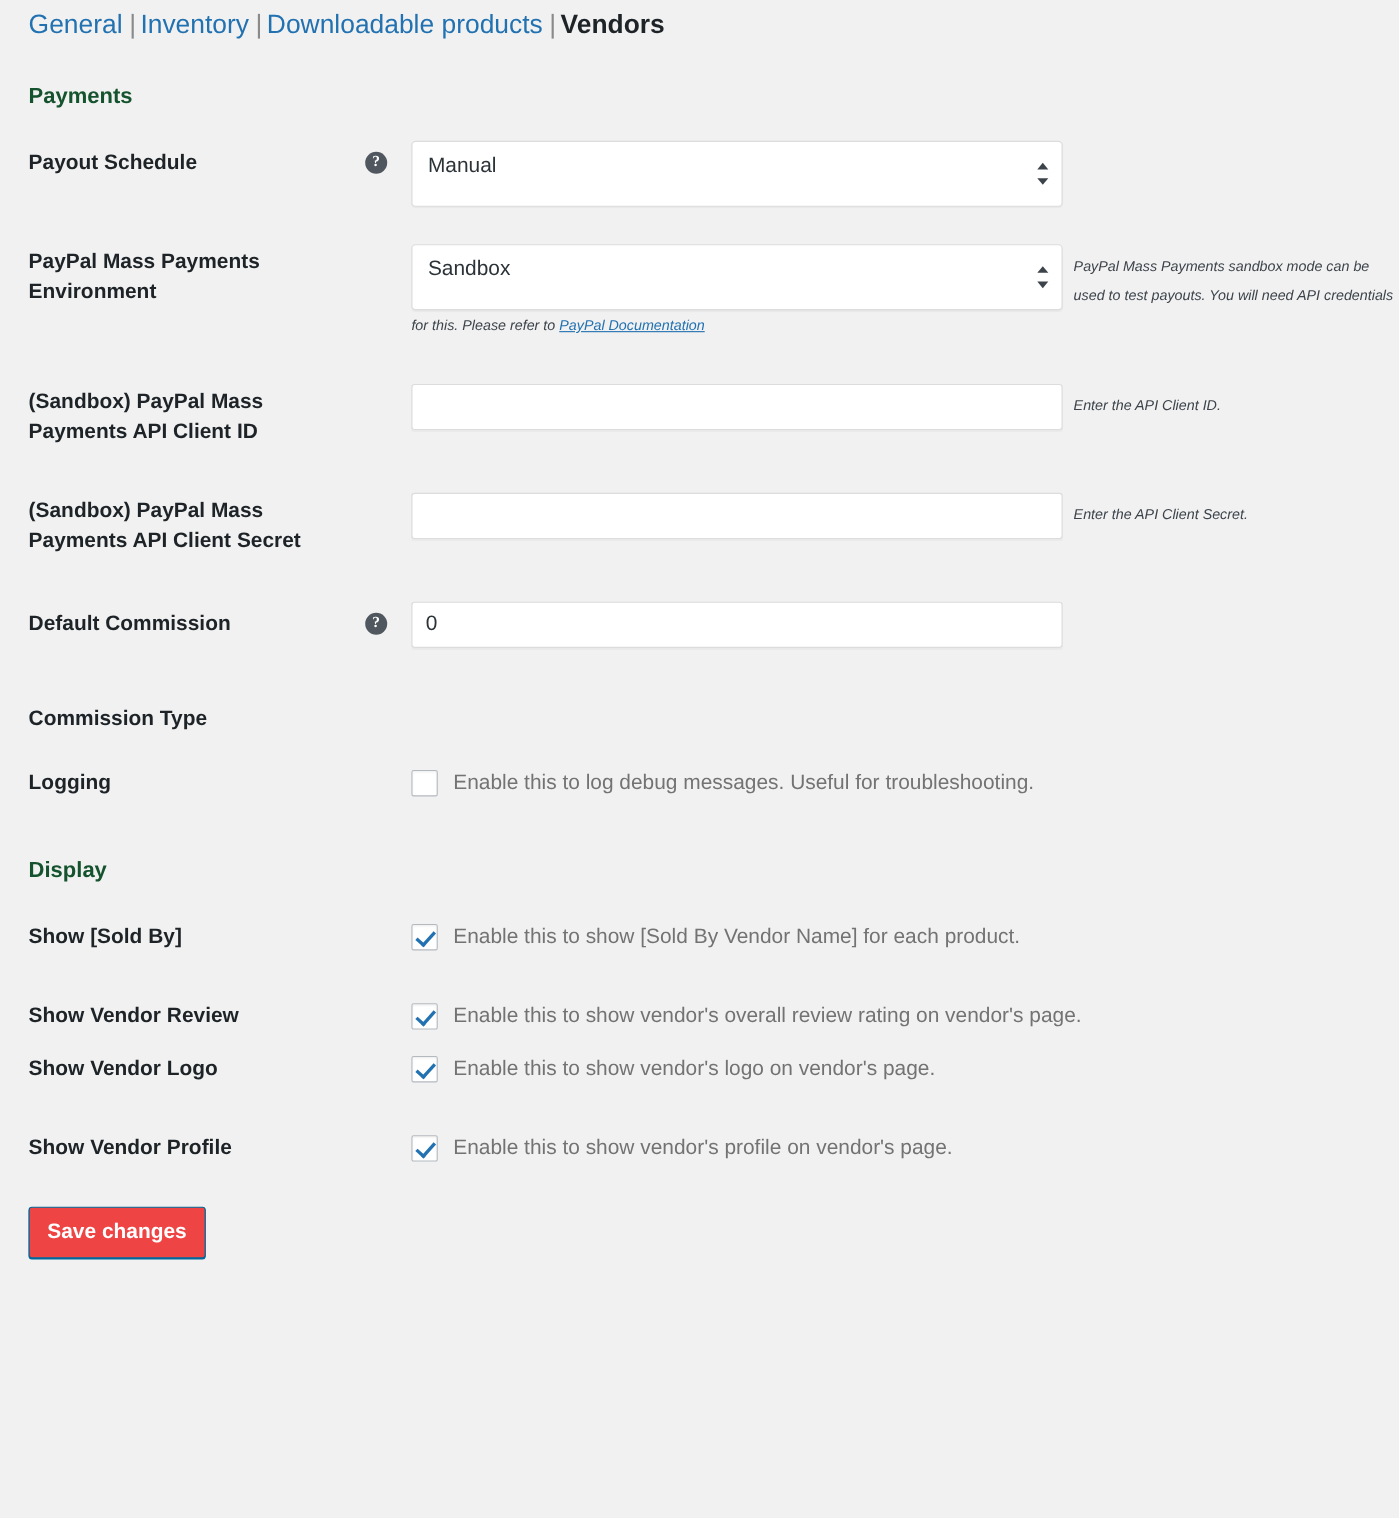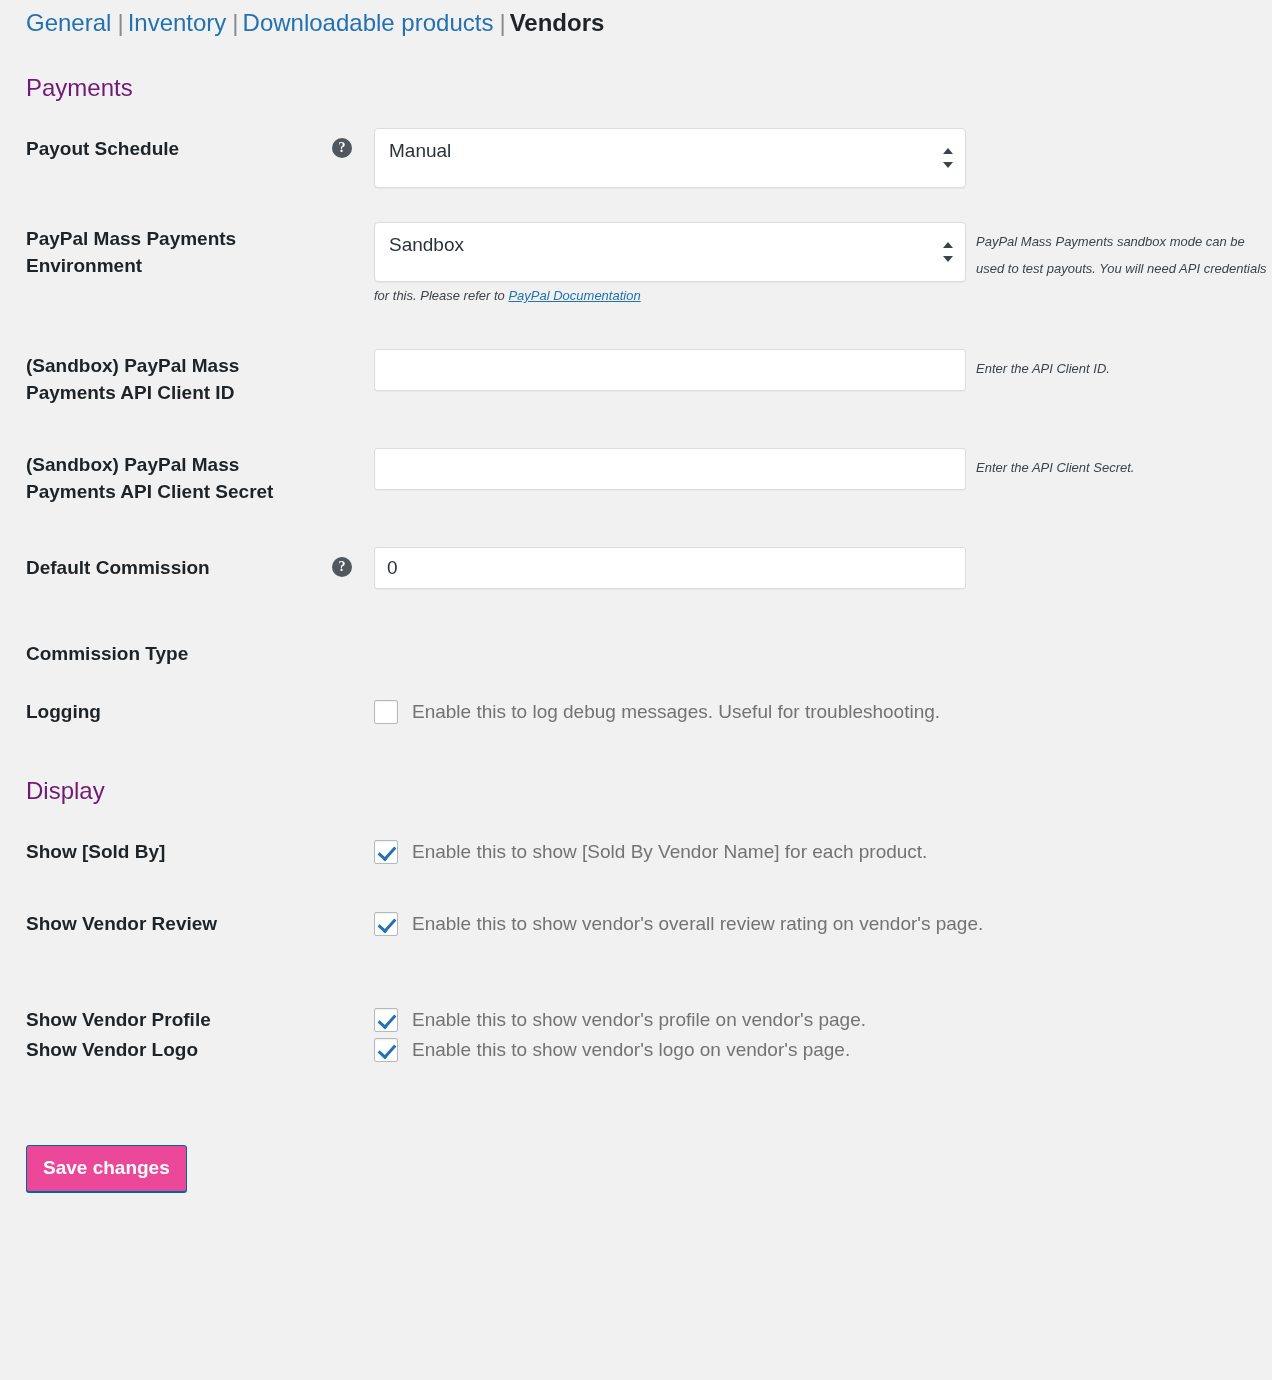--- a/index.html
+++ b/index.html
@@ -30,24 +30,24 @@
     font-weight: 400;
   }
   .tabnav .current {
     color: #1d2327;
     font-weight: 700;
   }
 
   
   h2.section-title {
     margin: 38px 0 26px 26px;
-    font-size: 24px;
+    font-size: 20px;
     line-height: 28px;
-    font-weight: 400;
-    color: #701a75;
+    font-weight: 700;
+    color: #14532d;
   }
   h2.section-title.display-title { margin-top: 52px; margin-bottom: 30px; }
 
   
   .form-table { width: 1272px; }
   .row {
     position: relative;
     display: flex;
     align-items: flex-start;
     padding: 0 0 0 26px;
@@ -189,21 +189,21 @@
     font-size: 19px;
     line-height: 26px;
     color: #737373;
     white-space: nowrap;
   }
 
   
   .save-wrap { padding: 40px 0 0 26px; }
   .save-btn {
     display: inline-block;
-    background: #ec4899;
+    background: #ef4444;
     border: 1px solid #006799;
     border-radius: 3px;
     box-shadow: 0 1px 0 #006799;
     color: #fff;
     font-family: "Liberation Sans", sans-serif;
     font-size: 19px;
     font-weight: 700;
     line-height: 1;
     padding: 12px 16px 14px;
     cursor: pointer;
@@ -303,49 +303,49 @@
       <div class="row-label" style="padding-top:2px">Show [Sold By]</div>
       <div class="help-spacer" style="margin-top:4px"></div>
       <div class="row-field">
         <div class="cbwrap">
           <span class="cb checked"></span>
           <span class="cblabel">Enable this to show [Sold By Vendor Name] for each product.</span>
         </div>
       </div>
     </div>
 
-    <div class="row cbrow" style="margin-bottom:66px">
+    <div class="row cbrow" style="margin-bottom:18px">
       <div class="row-label" style="padding-top:2px">Show Vendor Review</div>
       <div class="help-spacer" style="margin-top:4px"></div>
       <div class="row-field">
         <div class="cbwrap">
           <span class="cb checked"></span>
           <span class="cblabel">Enable this to show vendor's overall review rating on vendor's page.</span>
         </div>
       </div>
     </div>
 
+    <div class="row cbrow" style="margin-bottom:42px">
+      <div class="row-label" style="padding-top:2px">Show Vendor Logo</div>
+      <div class="help-spacer" style="margin-top:4px"></div>
+      <div class="row-field">
+        <div class="cbwrap">
+          <span class="cb checked"></span>
+          <span class="cblabel">Enable this to show vendor's logo on vendor's page.</span>
+        </div>
+      </div>
+    </div>
+
     <div class="row cbrow" style="margin-bottom:0">
       <div class="row-label" style="padding-top:2px">Show Vendor Profile</div>
       <div class="help-spacer" style="margin-top:4px"></div>
       <div class="row-field">
         <div class="cbwrap">
           <span class="cb checked"></span>
           <span class="cblabel">Enable this to show vendor's profile on vendor's page.</span>
-        </div>
-      </div>
-    </div>
-
-    <div class="row cbrow" style="margin-bottom:42px">
-      <div class="row-label" style="padding-top:2px">Show Vendor Logo</div>
-      <div class="help-spacer" style="margin-top:4px"></div>
-      <div class="row-field">
-        <div class="cbwrap">
-          <span class="cb checked"></span>
-          <span class="cblabel">Enable this to show vendor's logo on vendor's page.</span>
         </div>
       </div>
     </div>
 
   </div>
 
   <div class="save-wrap">
     <button class="save-btn">Save changes</button>
   </div>
 

